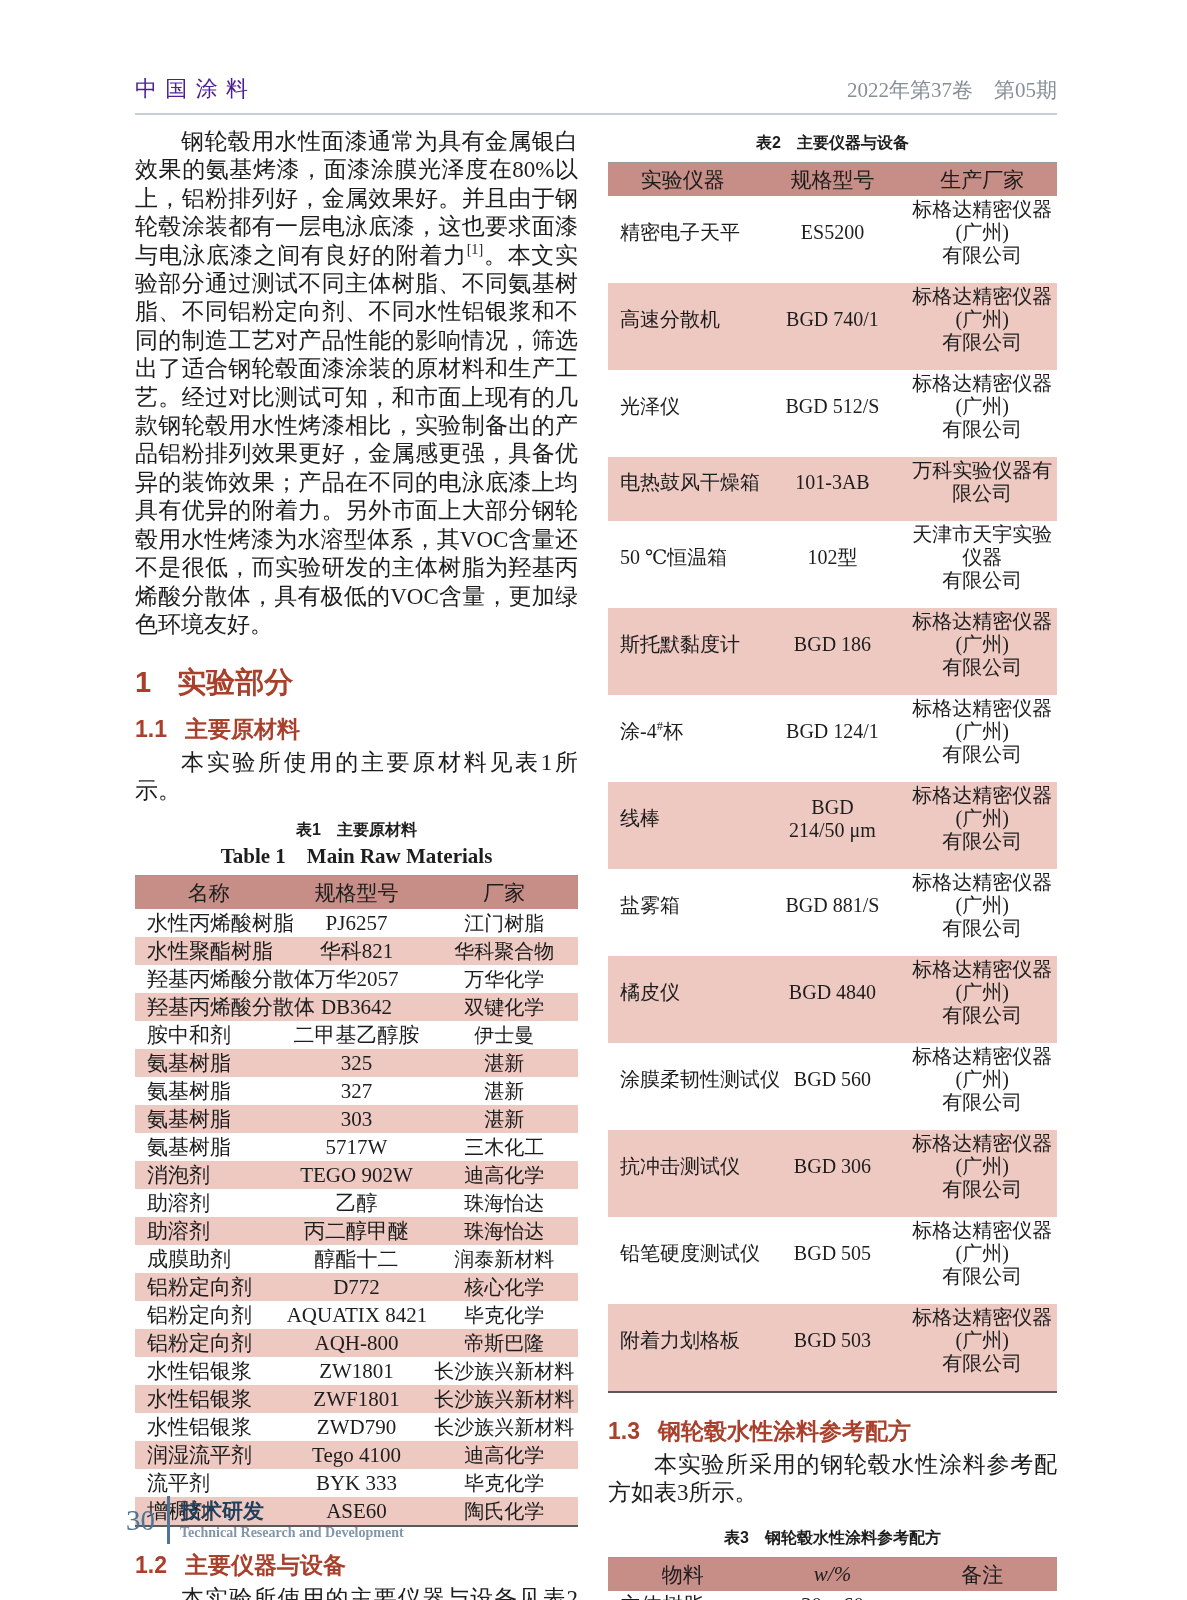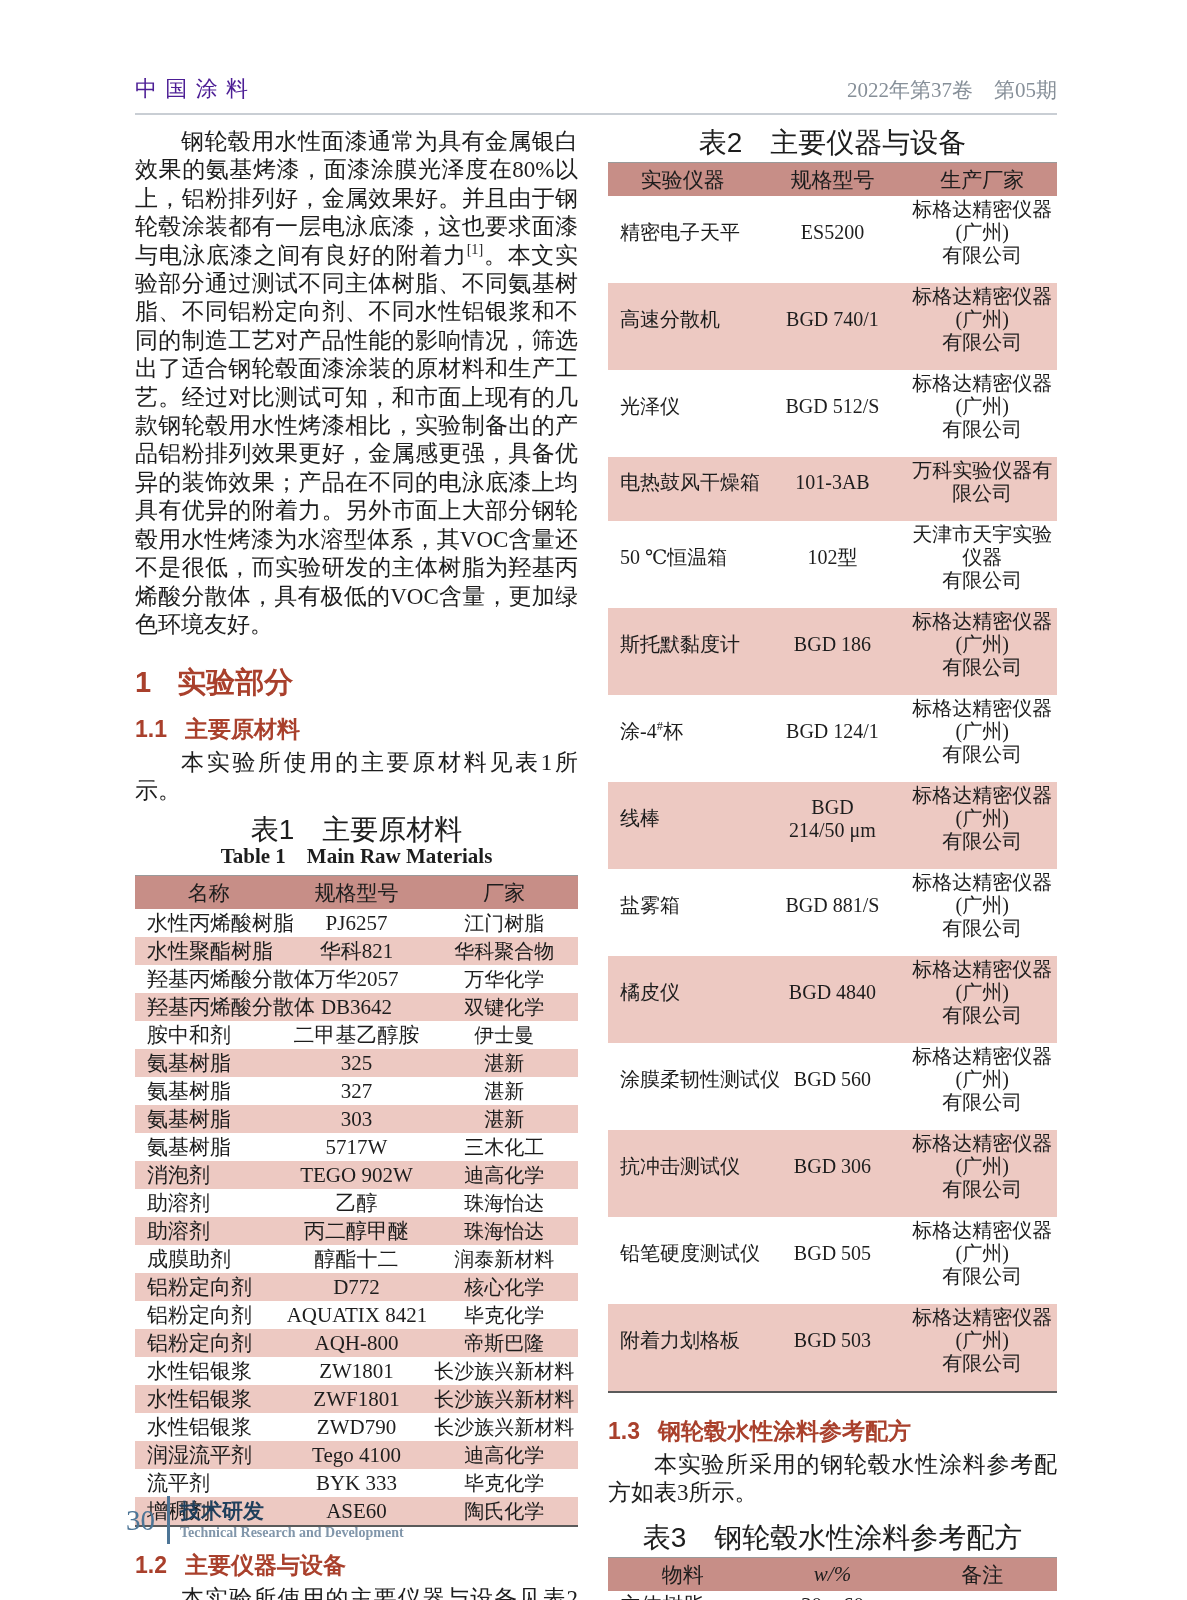--- a/index.html
+++ b/index.html
@@ -22,21 +22,21 @@
   .body-line{font-size:23px;line-height:28px;text-align:justify;text-indent:2em;margin-top:6px;}
   sup{font-size:.62em;line-height:0;}
 
   h1.sec{margin:26px 0 0 0;font-family:"Liberation Sans","DejaVu Sans",sans-serif;font-weight:bold;color:#a9402c;font-size:29px;line-height:34px;}
   h1.sec .sec-num{margin-right:26px;}
   h2.sub{margin:16px 0 0 0;font-family:"Liberation Sans","DejaVu Sans",sans-serif;font-weight:bold;color:#a9402c;font-size:23px;line-height:28px;}
   h2.sub .sec-num{margin-right:18px;}
   h2.tight{margin-top:24px;}
 
   .tbl-title{margin-top:12px;text-align:center;}
-  .tbl-title .zh{display:block;font-family:"Liberation Sans","DejaVu Sans",sans-serif;font-weight:normal;font-size:28px;line-height:26px;}
+  .tbl-title .zh{display:block;font-family:"Liberation Sans","DejaVu Sans",sans-serif;font-weight:bold;font-size:16px;line-height:26px;}
   .tbl-title .en{display:block;font-weight:bold;font-size:21px;line-height:26px;}
 
   table{width:100%;border-collapse:collapse;margin-top:6px;border-top:1px solid #9a9a9a;border-bottom:2px solid #5a5a5a;}
   thead th{background:#c78e87;font-weight:normal;text-align:center;font-size:21px;height:33px;padding:0 4px;}
   tbody tr:nth-child(even){background:#edc9c2;}
   td{padding:0 4px;}
   td.c0{text-align:left;padding-left:12px;}
   td.c1,td.c2{text-align:center;}
 
   .tbl1 td{font-size:21px;height:27px;white-space:nowrap;}

